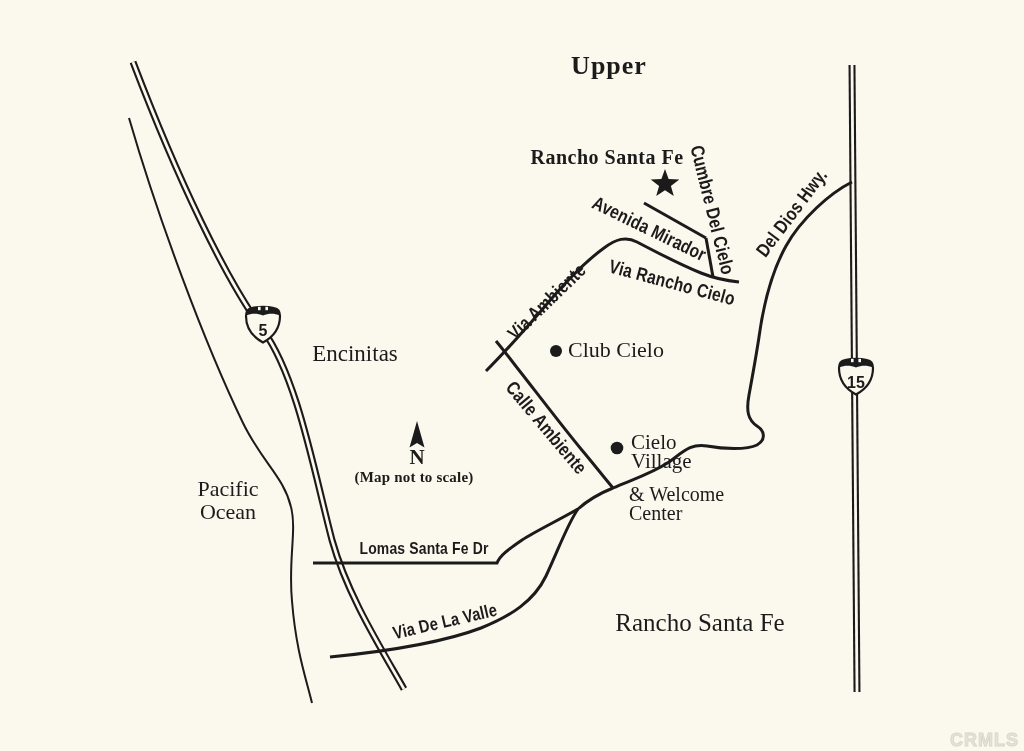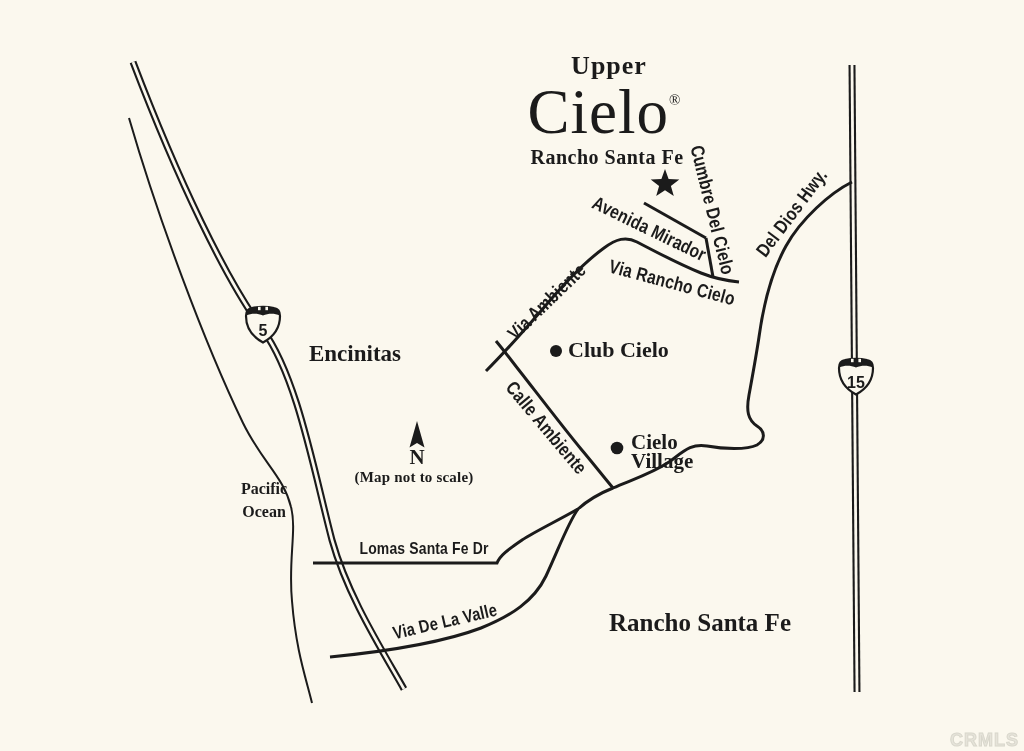--- a/index.html
+++ b/index.html
@@ -11,21 +11,21 @@
     font-family:"Liberation Serif", serif;
     color:#1b1b1b;
   }
   .map-svg{position:absolute;left:0;top:0;}
   .lbl{
     position:absolute;
     white-space:nowrap;
     color:#1b1b1b;
     transform:translate(-50%,-50%);
   }
-  .serif{font-family:"Liberation Serif", serif;font-weight:700;}
+  .serif{font-family:"Liberation Serif", serif;font-weight:400;}
   .title-upper{font-size:26px;font-weight:700;letter-spacing:1px;}
   .title-main{font-size:63px;font-weight:400;letter-spacing:1px;line-height:1;}
   .title-main .reg{font-size:15px;vertical-align:28px;font-weight:400;letter-spacing:0;}
   .title-sub{font-size:20px;font-weight:600;letter-spacing:.5px;}
   .city{font-size:23px;}
   .multiline{white-space:pre-line;text-align:left;line-height:19px;}
   .centered-multiline{white-space:pre-line;text-align:center;line-height:23px;}
   .road-label{
     font-family:"Liberation Sans", sans-serif;
     font-weight:700;
@@ -91,30 +91,31 @@
       <use href="#interstate-shield" x="263" y="324"></use>
       <text class="shield-num" x="263" y="336" text-anchor="middle">5</text>
     </g>
     <g>
       <use href="#interstate-shield" x="856" y="376"></use>
       <text class="shield-num" x="856" y="388" text-anchor="middle">15</text>
     </g>
   </svg>
 
   <div class="lbl serif title-upper" style="left:609px;top:66px;">Upper</div>
-  <div class="lbl title-main" style="left:604px;top:112px;"><span>Cielo</span><span class="reg">®</span></div>
   <div class="lbl serif title-sub" style="left:607px;top:157px;">Rancho Santa Fe</div>
 
   <div class="lbl serif city" style="left:355px;top:354px;">Encinitas</div>
-  <div class="lbl serif city centered-multiline" style="left:228px;top:500px;font-size:16px;margin-left:36px;">Pacific
+  <div class="lbl serif city centered-multiline" style="left:228px;top:500px;font-size:22px;">Pacific
 Ocean</div>
   <div class="lbl serif" style="left:700px;top:623px;font-size:25px;">Rancho Santa Fe</div>
   <div class="lbl serif" style="left:568px;top:350px;font-size:22px;transform:translate(0,-50%);text-align:right;">Club Cielo</div>
   <div class="lbl serif multiline" style="left:631px;top:433px;font-size:21px;transform:none;">Cielo
 Village</div>
+  <div class="lbl serif multiline" style="left:629px;top:485px;font-size:20px;transform:none;">&amp; Welcome
+Center</div>
 
   <div class="lbl road-label" style="left:424px;top:549px;font-size:17px;transform:translate(-50%,-50%) scaleX(.82);">Lomas Santa Fe Dr</div>
   <div class="lbl road-label" style="left:445px;top:622px;font-size:18px;transform:translate(-50%,-50%) rotate(-13deg) scaleX(.82);">Via De La Valle</div>
   <div class="lbl road-label" style="left:547px;top:302px;transform:translate(-50%,-50%) rotate(-44deg) scaleX(.82);">Via Ambiente</div>
   <div class="lbl road-label" style="left:546px;top:428px;transform:translate(-50%,-50%) rotate(50deg) scaleX(.82);">Calle Ambiente</div>
   <div class="lbl road-label" style="left:649px;top:229px;transform:translate(-50%,-50%) rotate(26deg) scaleX(.82);">Avenida Mirador</div>
   <div class="lbl road-label" style="left:672px;top:283px;transform:translate(-50%,-50%) rotate(15deg) scaleX(.82);">Via Rancho Cielo</div>
   <div class="lbl road-label" style="left:712px;top:210px;transform:translate(-50%,-50%) rotate(76deg) scaleX(.82);">Cumbre Del Cielo</div>
   <div class="lbl road-label" style="left:792px;top:213px;transform:translate(-50%,-50%) rotate(-53deg) scaleX(.82);">Del Dios Hwy.</div>
 

